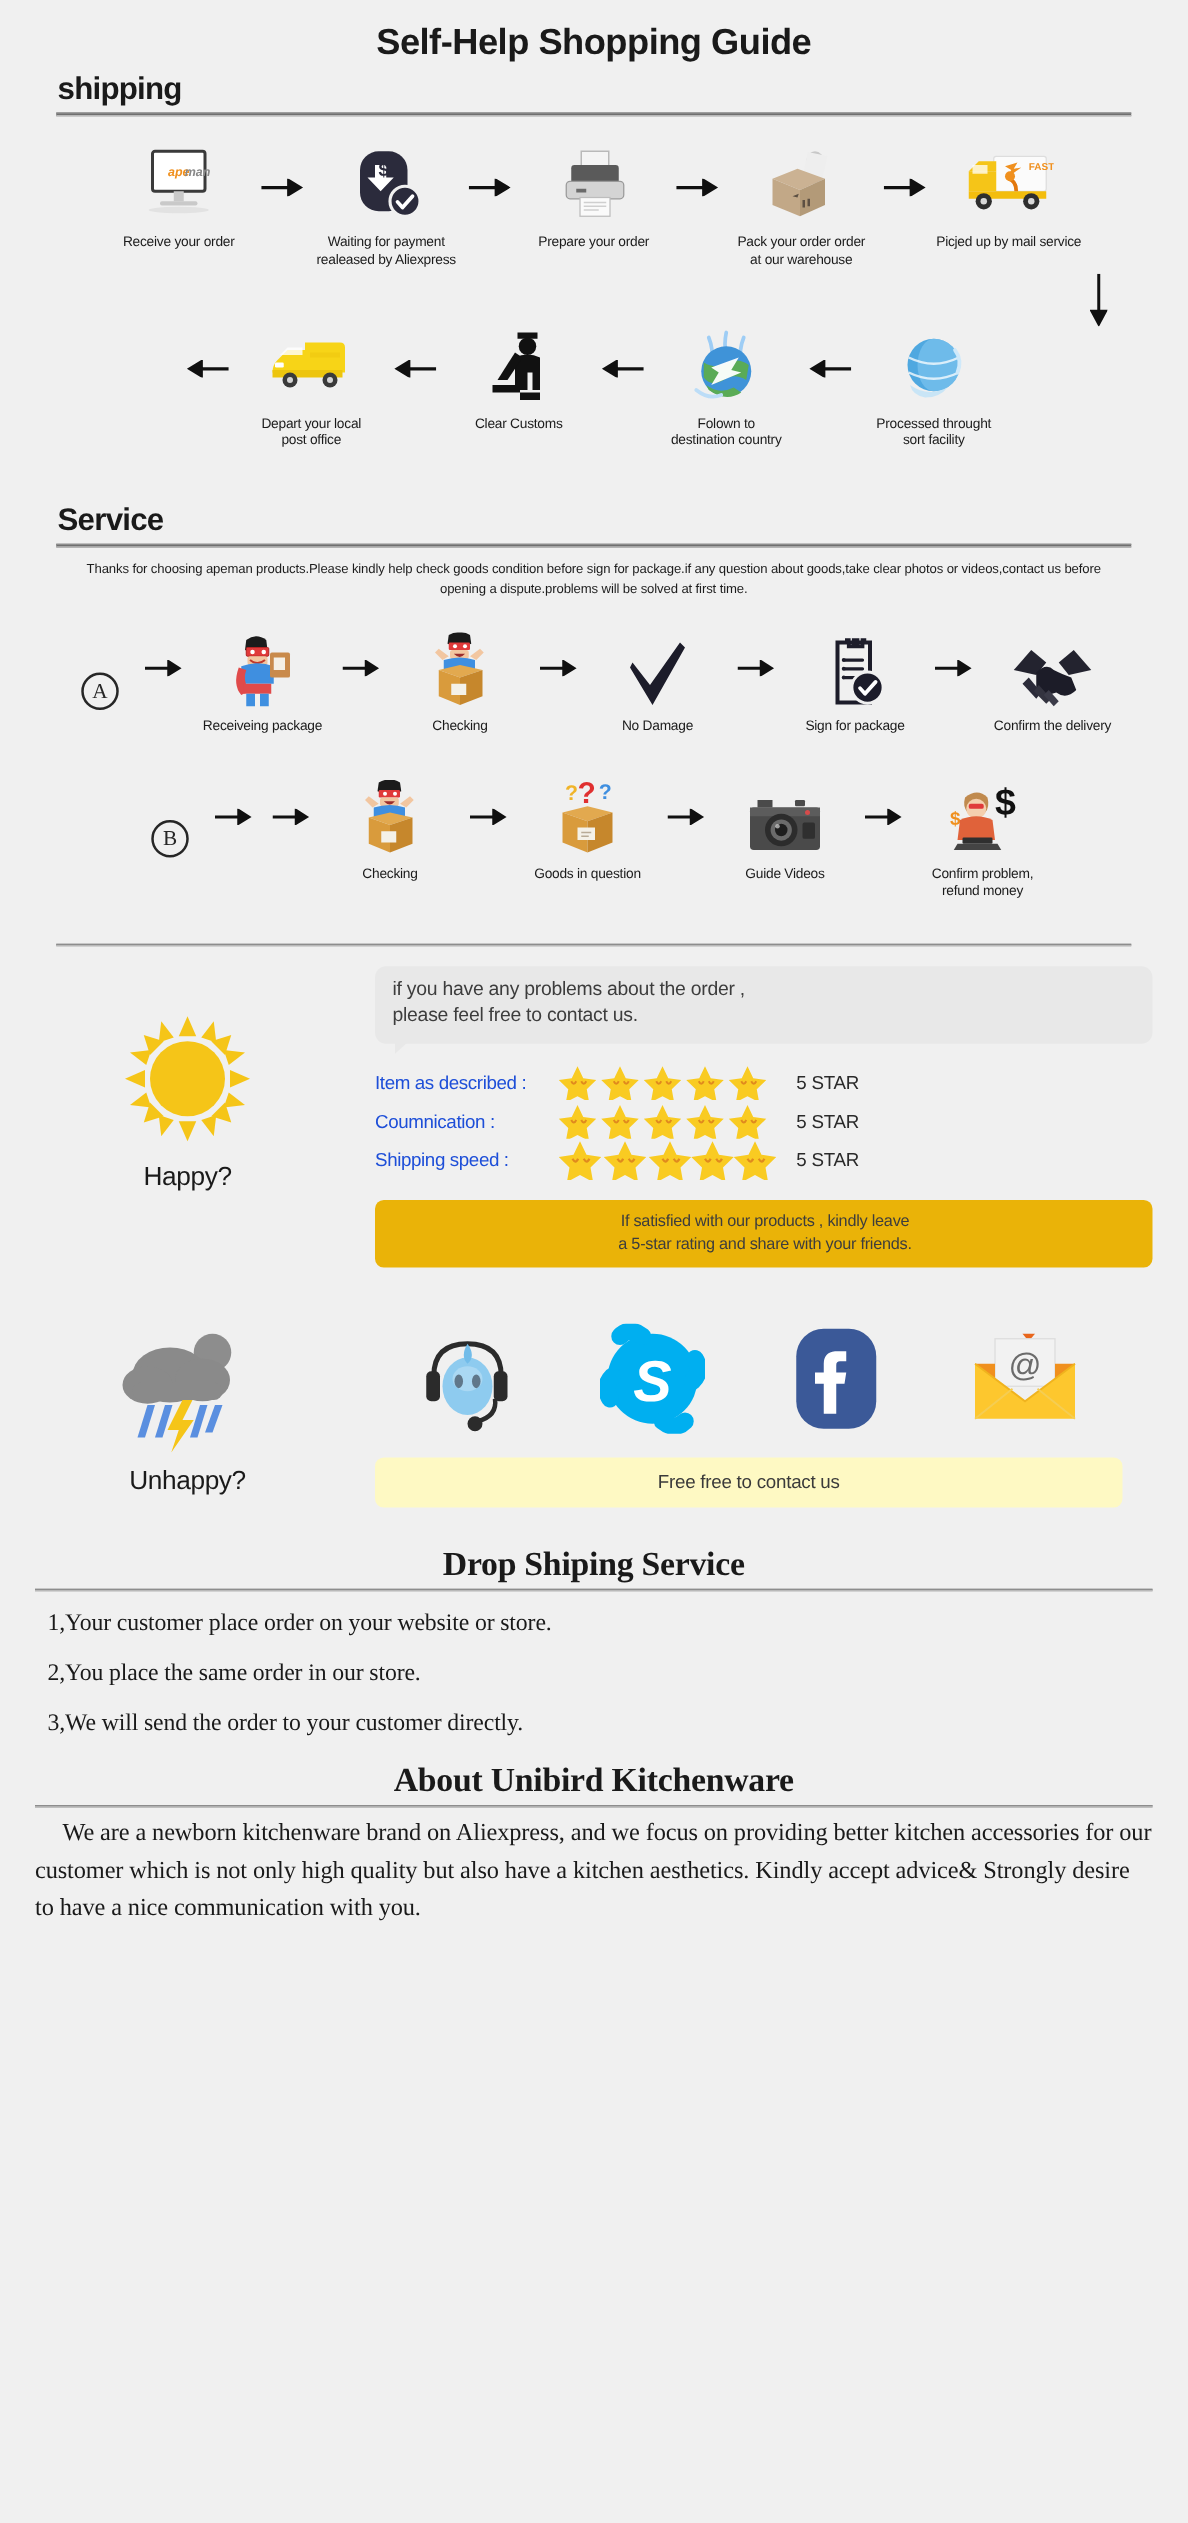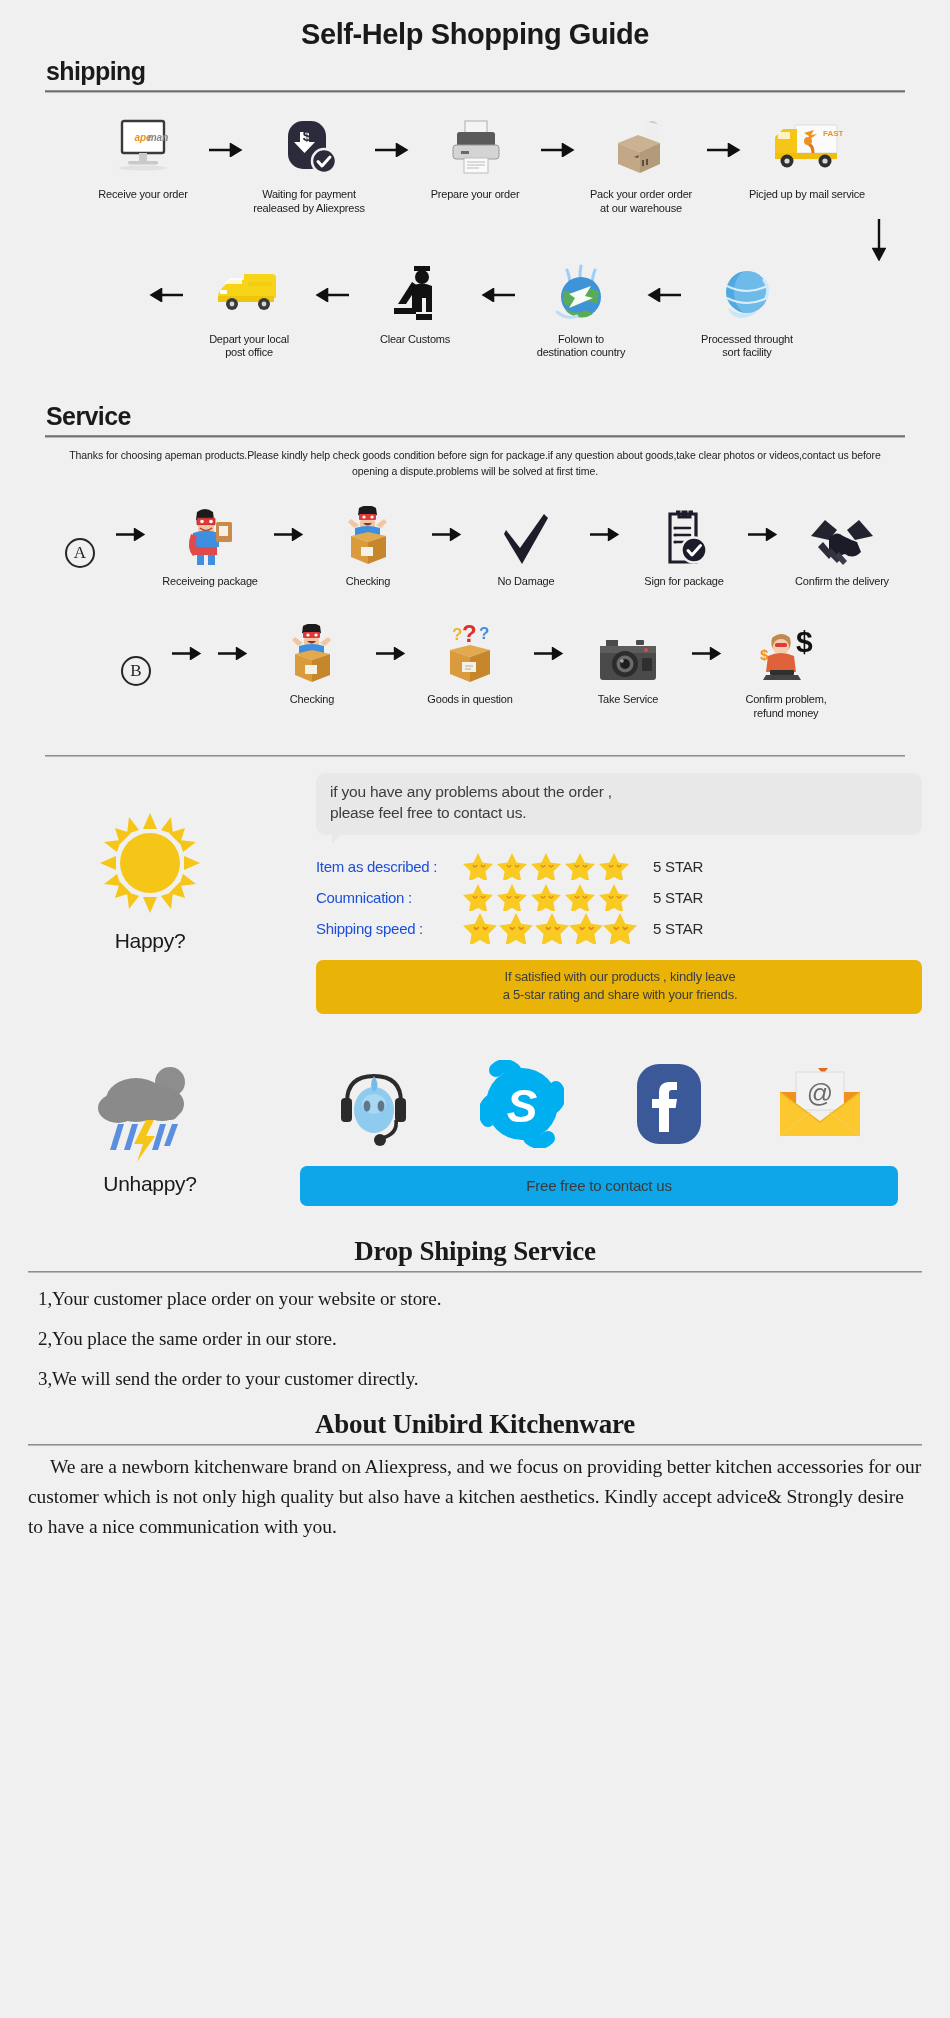--- a/index.html
+++ b/index.html
@@ -105,21 +105,21 @@
   }
   .svc-flow { display:flex; align-items:flex-start; justify-content:center; padding:0 30px; }
   .svc-node { display:flex; flex-direction:column; align-items:center; width:112px; }
   .svc-node.lead { width:56px; }
   .svc-art { height:64px; display:flex; align-items:flex-end; justify-content:center; }
 
   
   .fs-body { display:flex; padding: 16px 0 0 0; }
   .fs-left { width:300px; display:flex; flex-direction:column; align-items:center; justify-content:flex-start; padding-top:38px; }
   .fs-left .mood { font-size:21px; margin-top:10px; letter-spacing:-0.3px; }
-  .fs-right { flex:1; padding-right:28px;margin-left:16px; }
+  .fs-right { flex:1; padding-right:28px; }
   .bubble {
     background:#e8e8e8;
     border-radius:9px;
     padding:9px 14px 11px 14px;
     font-size:15.5px;
     line-height:1.35;
     color:#3d3d3d;
     position:relative;
     letter-spacing:-0.2px;
   }
@@ -149,21 +149,21 @@
   }
 
   
   .unhappy-body { display:flex; padding-top:44px; }
   .unhappy-left { width:300px; display:flex; flex-direction:column; align-items:center; }
   .unhappy-left .mood { font-size:21px; margin-top:6px; letter-spacing:-0.3px; }
   .social-col { flex:1; padding-right:52px; }
   .social-row { display:flex; align-items:center; justify-content:space-around; height:96px; }
   .contact-btn {
     margin-top:12px;
-    background:#0ea5e9;
+    background:#fef9c3;
     border-radius:7px;
     text-align:center;
     font-size:15px;
     color:#3a3a3a;
     padding:11px 0 12px 0;
     letter-spacing:-0.2px;
   }
 
   
   .serif-title {
@@ -612,21 +612,21 @@
           <rect x="2" y="10" width="56" height="34" rx="3" fill="#4a4a4a"></rect>
           <rect x="2" y="10" width="56" height="7" fill="#5c5c5c"></rect>
           <circle cx="27" cy="28" r="13" fill="#2c2c2c"></circle>
           <circle cx="27" cy="28" r="8.5" fill="#6b6b6b"></circle>
           <circle cx="27" cy="28" r="5" fill="#1e1e1e"></circle>
           <circle cx="24" cy="25" r="1.8" fill="#d7d7d7" opacity="0.7"></circle>
           <rect x="44" y="22" width="10" height="13" rx="1.5" fill="#2f2f2f"></rect>
           <circle cx="48" cy="14" r="2" fill="#d64b4b"></circle>
         </svg>
       </div>
-      <div class="node-label">Take Service</div>
+      <div class="node-label">Guide Videos</div>
     </div>
 
     <div class="arrow">
       <svg width="30" height="13" viewBox="0 0 30 13">
           <path d="M0 6.5 H20 M19 1.5 L27 6.5 L19 11.5 Z" stroke="#101010" stroke-width="2.4" fill="#101010"></path>
         </svg>
     </div>
 
     <div class="svc-node">
       <div class="svc-art">

